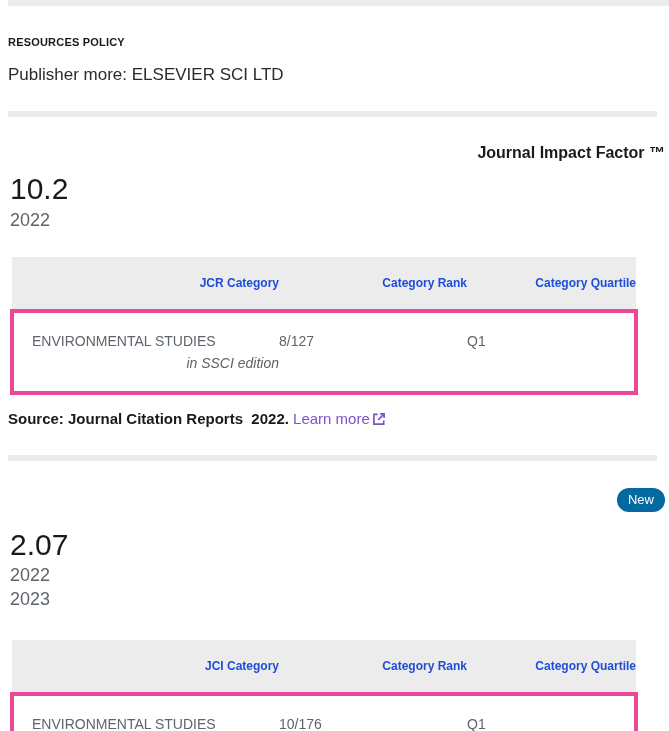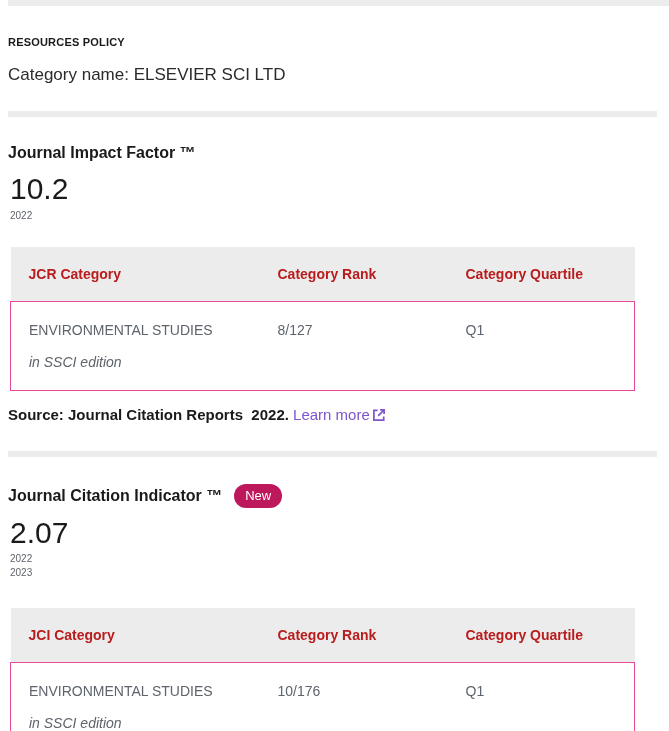--- a/index.html
+++ b/index.html
@@ -32,109 +32,111 @@
   .divider {
     margin: 26px 12px 0 8px;
     height: 6px;
     background: #ececec;
   }
   .section-heading-row {
     margin: 27px 4px 0 8px;
     display: flex;
     align-items: center;
     gap: 12px;
+    justify-content: flex-end;
   }
   .section-heading {
     font-size: 16px;
     font-weight: bold;
     color: #1a1a1a;
   }
   .new-badge {
-    background: #be185d;
+    background: #0369a1;
     color: #ffffff;
     font-size: 13px;
     line-height: 1;
     padding: 5px 11px 6px 11px;
     border-radius: 12px;
   }
   .metrics-row {
     margin: 10px 0 0 10px;
     display: flex;
     flex-direction: column;
   }
   .metric { width: 238px; }
   .metric-value {
     font-size: 30px;
     line-height: 1.15;
     color: #1a1a1a;
   }
   .metric-label {
     margin-top: 3px;
-    font-size: 10px;
+    font-size: 18px;
     color: #5e646b;
   }
   .metrics-table {
     margin: 26px 0 0 10px;
     width: 624px;
     border-collapse: collapse;
     table-layout: fixed;
   }
   .metrics-table thead tr { background: #ececec; }
   .metrics-table th {
-    text-align: left;
-    font-size: 14px;
-    font-weight: bold;
-    color: #b91c1c;
+    text-align: right;
+    font-size: 12px;
+    font-weight: bold;
+    color: #1d4ed8;
     padding: 19px 0 19px 0;
   }
   .metrics-table th.first, .metrics-table td.first { padding-left: 18px; }
-  .metrics-table tbody tr { border: 1px solid #ec4899; padding-left: 40px; }
+  .metrics-table tbody tr { border: 4px solid #ec4899; padding-left: 40px; }
   .metrics-table td {
     font-size: 14px;
     color: #5e646b;
     vertical-align: top;
     padding: 20px 0 20px 0;
   }
   .cell-category-name { display: block; }
   .cell-edition {
     display: block;
-    margin-top: 16px;
+    margin-top: 6px;
     font-style: italic;
     color: #5e646b;
+    text-align: right;
   }
   .source-line {
     margin: 15px 0 0 8px;
     font-size: 15px;
   }
   .source-text {
     font-weight: bold;
     color: #1a1a1a;
     white-space: pre-wrap;
   }
   .learn-more-link {
     color: #7c54cb;
     text-decoration: none;
     cursor: pointer;
   }
   .external-link-icon {
     display: inline-block;
     vertical-align: -2px;
     margin-left: 2px;
   }
-  .jci-metrics { margin-top: 8px; }
+  .jci-metrics { margin-top: 16px; }
   .jci-table { margin-top: 30px; }
 </style>
 </head>
 <body>
 
 <div class="top-bar"></div>
 
 <h1 class="page-title">RESOURCES POLICY</h1>
 
-<div class="publisher-line">Category name: ELSEVIER SCI LTD</div>
+<div class="publisher-line">Publisher more: ELSEVIER SCI LTD</div>
 
 <div class="divider"></div>
 
 <section>
   <div class="section-heading-row">
     <h2 class="section-heading">Journal Impact Factor ™</h2>
   </div>
 
   <div class="metrics-row">
     <div class="metric">
@@ -175,21 +177,20 @@
             <path d="M8.1 1.9 H12.1 V5.9" fill="none" stroke="#7c54cb" stroke-width="1.7"></path>
             <line x1="6.2" y1="7.8" x2="11.6" y2="2.4" stroke="#7c54cb" stroke-width="1.7"></line>
           </svg></span></a>
   </div>
 </section>
 
 <div class="divider"></div>
 
 <section>
   <div class="section-heading-row">
-    <h2 class="section-heading">Journal Citation Indicator ™</h2>
     <span class="new-badge">New</span>
   </div>
 
   <div class="metrics-row jci-metrics">
     <div class="metric">
       <div class="metric-value">2.07</div>
       <div class="metric-label">2022</div>
     </div>
     <div class="metric">
       <div class="metric-label">2023</div>

